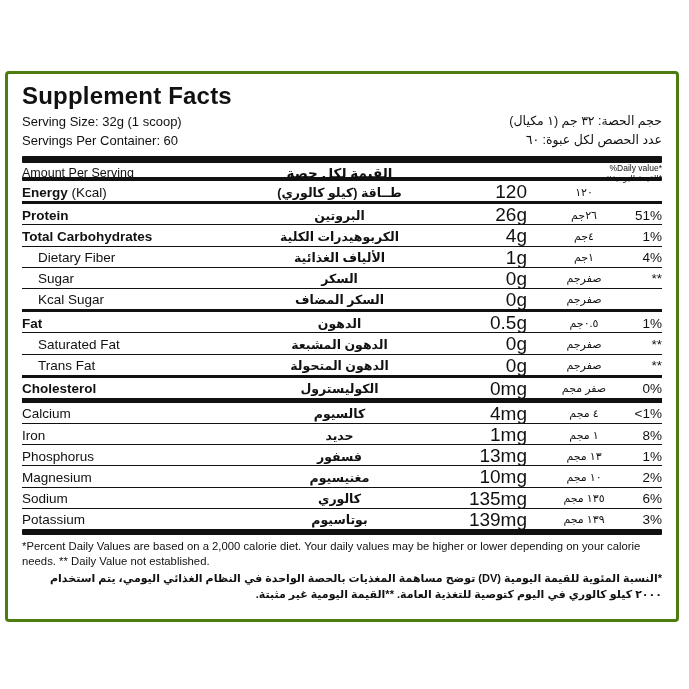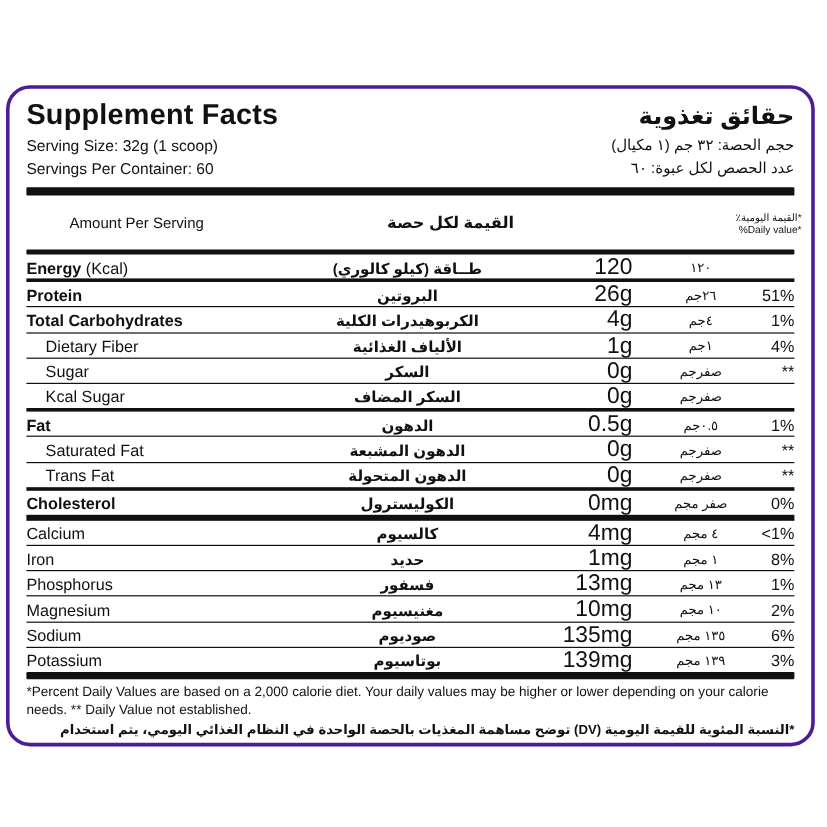--- a/index.html
+++ b/index.html
@@ -3,35 +3,35 @@
 <meta charset="utf-8">
 <style>
   html,body{margin:0;padding:0;background:#ffffff;}
   body{
     width:689px;height:689px;position:relative;overflow:hidden;
     font-family:"Liberation Sans","DejaVu Sans",sans-serif;
     color:#111;
   }
   .label{
     position:absolute;left:5px;top:71px;width:674px;height:551px;
-    box-sizing:border-box;border:3px solid #4c1d95;border-radius:20px;
+    box-sizing:border-box;border:3px solid #4d7c0f;border-radius:4px;
     background:#fff;padding:8px 14px 6px 14px;overflow:hidden;
   }
   .titlebar{display:flex;justify-content:space-between;align-items:baseline;}
   .title-en{font-size:24px;font-weight:bold;letter-spacing:.2px;}
   .title-ar{font-size:20px;font-weight:bold;}
   .servingbar{display:flex;justify-content:space-between;margin-top:2px;}
   .serv-en div{font-size:13px;line-height:19px;}
   .serv-ar div{font-size:12.5px;line-height:19px;text-align:right;}
   .bar{background:#111;border-radius:1px;}
   .bar.b1{height:7px;margin-top:6px;}
   .bar.b2{height:4px;}
   .bar.b3{height:6px;}
   .grid{display:grid;grid-template-columns:225px 185px 95px 105px 1fr;align-items:center;}
-  .hdr-row{height:45px;margin-left:36px;}
+  .hdr-row{height:14px;}
   .hdr-amount{font-size:12.5px;}
   .hdr-ar{font-size:13.5px;font-weight:bold;text-align:center;}
   .hdr-dv{grid-column:3/6;text-align:right;font-size:8.5px;line-height:10px;}
   .row{height:20.2px;}
   .row .name{font-size:13.5px;white-space:nowrap;}
   .row.b .nm{font-weight:bold;}
   .row .nms{font-weight:normal;}
   .row.ind .name{padding-left:16px;}
   .row .ar{font-size:12.5px;font-weight:bold;text-align:center;white-space:nowrap;}
   .row .amt{font-size:19px;text-align:right;}
@@ -43,42 +43,41 @@
   .foot-en{font-size:11.3px;line-height:14.5px;margin-top:4px;}
   .foot-ar{font-size:11px;line-height:15.5px;margin-top:3px;text-align:right;direction:rtl;font-weight:bold;}
 </style>
 </head>
 <body>
 
 <div class="label">
 
   <div class="titlebar">
     <div class="title-en">Supplement Facts</div>
-    <div class="title-ar" dir="rtl">حقائق تغذوية</div>
   </div>
 
   <div class="servingbar">
     <div class="serv-en">
       <div>Serving Size: 32g (1 scoop)</div>
       <div>Servings Per Container: 60</div>
     </div>
     <div class="serv-ar" dir="rtl">
       <div>حجم الحصة: ٣٢ جم (١ مكيال)</div>
       <div>عدد الحصص لكل عبوة: ٦٠</div>
     </div>
   </div>
 
   <div class="bar b1"></div>
 
   <div class="grid hdr-row">
     <div class="hdr-amount">Amount Per Serving</div>
     <div class="hdr-ar" dir="rtl">القيمة لكل حصة</div>
     <div class="hdr-dv">
+      <div>%Daily value*</div>
       <div dir="rtl">*القيمة اليومية٪</div>
-      <div>%Daily value*</div>
     </div>
   </div>
 
   <div class="bar b2"></div>
 
   <div class="grid row b sep-med">
     <div class="name"><span class="nm">Energy</span><span class="nms"> (Kcal)</span></div>
     <div class="ar" dir="rtl">طــاقة (كيلو كالوري)</div>
     <div class="amt">120</div>
     <div class="amtar">١٢٠</div>
@@ -184,21 +183,21 @@
   <div class="grid row sep-thin">
     <div class="name"><span class="nm">Magnesium</span><span class="nms"></span></div>
     <div class="ar" dir="rtl">مغنيسيوم</div>
     <div class="amt">10mg</div>
     <div class="amtar">١٠ مجم</div>
     <div class="dv">2%</div>
   </div>
 
   <div class="grid row sep-thin">
     <div class="name"><span class="nm">Sodium</span><span class="nms"></span></div>
-    <div class="ar" dir="rtl">صوديوم</div>
+    <div class="ar" dir="rtl">كالوري</div>
     <div class="amt">135mg</div>
     <div class="amtar">١٣٥ مجم</div>
     <div class="dv">6%</div>
   </div>
 
   <div class="grid row">
     <div class="name"><span class="nm">Potassium</span><span class="nms"></span></div>
     <div class="ar" dir="rtl">بوتاسيوم</div>
     <div class="amt">139mg</div>
     <div class="amtar">١٣٩ مجم</div>

